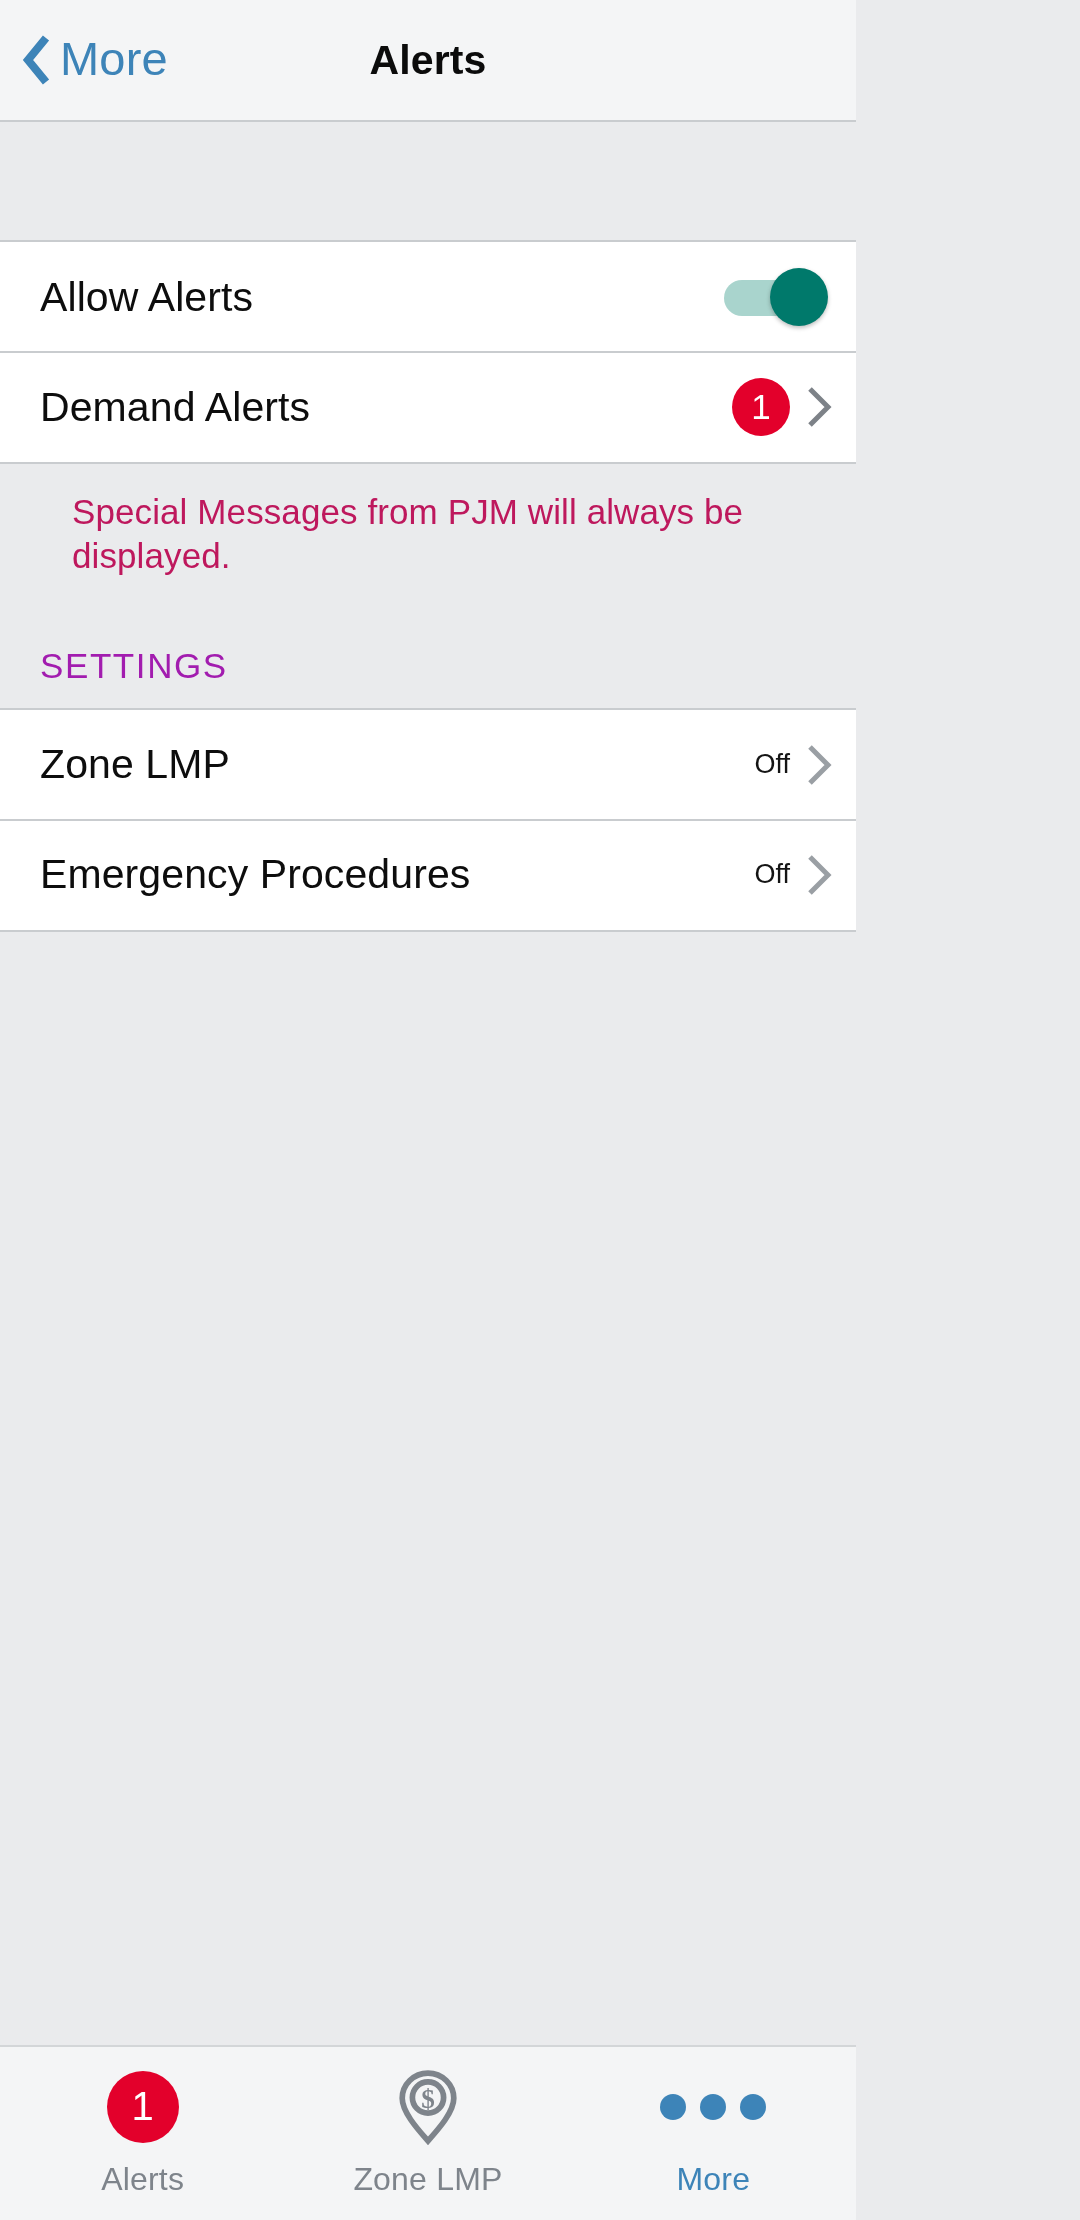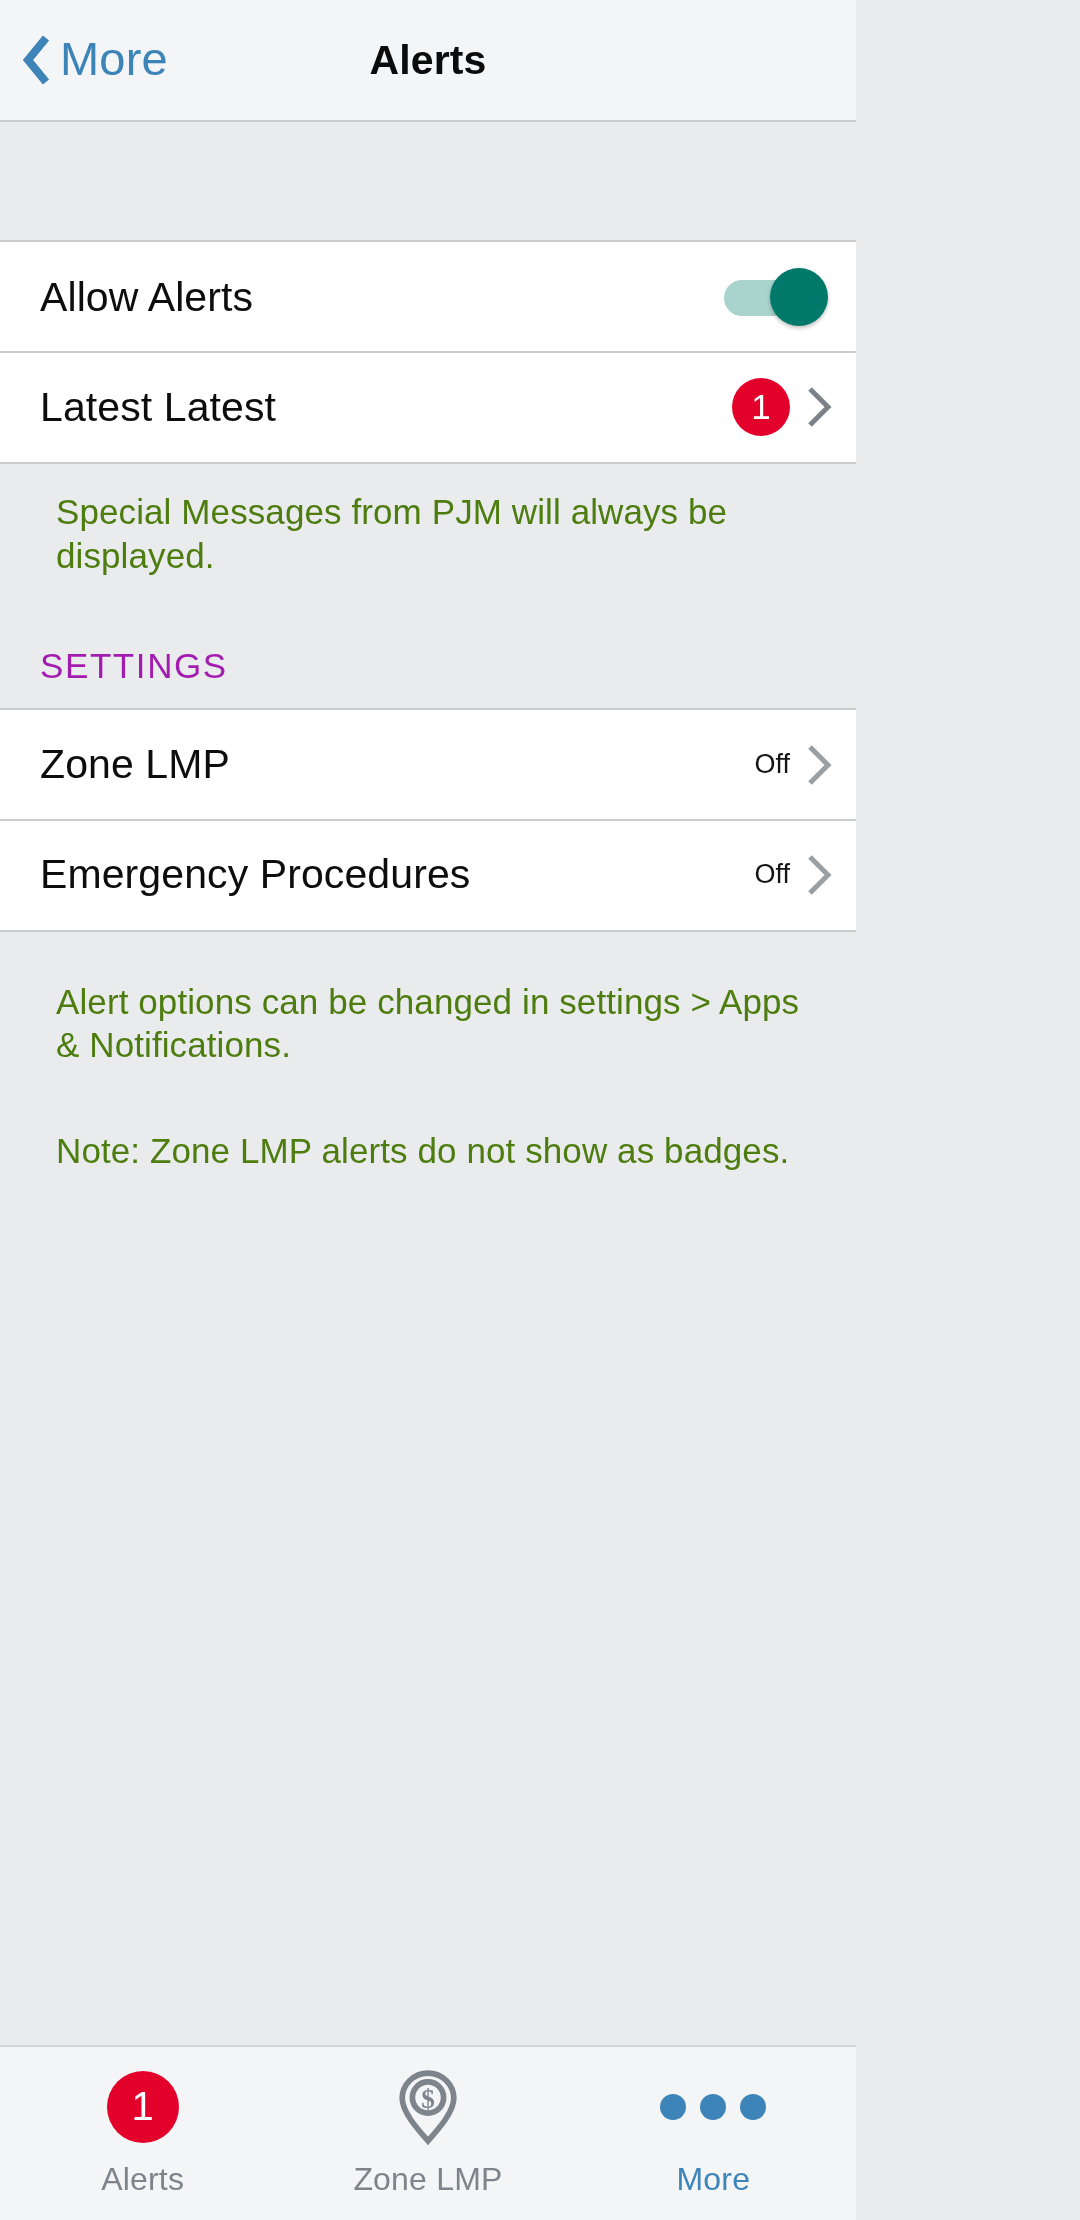--- a/index.html
+++ b/index.html
@@ -174,24 +174,25 @@
     display: flex;
     align-items: center;
     justify-content: center;
     line-height: 1;
     padding-bottom: 2px;
   }
 
   
   .footnote {
     font-size: 35px;
-    color: #4d7c0f;
+    color: #be185d;
     line-height: 1.25;
-    padding: 26px 44px 0 56px;
+    padding: 26px 44px 0 40px;
     letter-spacing: 0.1px;
+    margin-left: 32px;
   }
 
   .section-header {
     font-size: 35px;
     color: #a21caf;
     letter-spacing: 1.6px;
     padding: 68px 40px 22px 40px;
   }
 
   .footnote-block { padding-top: 22px; }
@@ -278,21 +279,21 @@
         <span class="row-label">Allow Alerts</span>
         <div class="row-right">
           <div class="switch">
             <div class="switch-track"></div>
             <div class="switch-thumb"></div>
           </div>
         </div>
       </div>
 
       <div class="row">
-        <span class="row-label">Latest Latest</span>
+        <span class="row-label">Demand Alerts</span>
         <div class="row-right">
           <div class="badge-circle">1</div>
           <svg class="chev-right" viewBox="0 0 26 42">
             <polyline points="4,3 22,21 4,39" fill="none" stroke="#7d8288" stroke-width="5" stroke-linecap="butt" stroke-linejoin="miter"></polyline>
           </svg>
         </div>
       </div>
 
     </div>
 
@@ -317,24 +318,20 @@
         <div class="row-right">
           <span class="row-value">Off</span>
           <svg class="chev-right" viewBox="0 0 26 42">
             <polyline points="4,3 22,21 4,39" fill="none" stroke="#9a9fa4" stroke-width="5" stroke-linecap="butt" stroke-linejoin="miter"></polyline>
           </svg>
         </div>
       </div>
 
     </div>
 
-    <div class="footnote-block">
-      <div class="footnote">Alert options can be changed in settings &gt; Apps &amp; Notifications.</div>
-      <div class="footnote line2">Note: Zone LMP alerts do not show as badges.</div>
-    </div>
 
   </div>
 
   <div class="tabbar">
 
     <div class="tab">
       <div class="tab-icon">
         <div class="tab-badge">1</div>
       </div>
       <span class="tab-label">Alerts</span>

